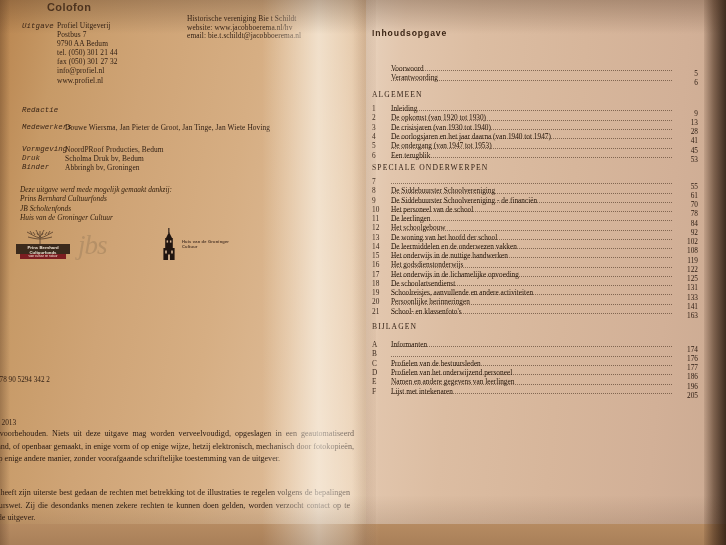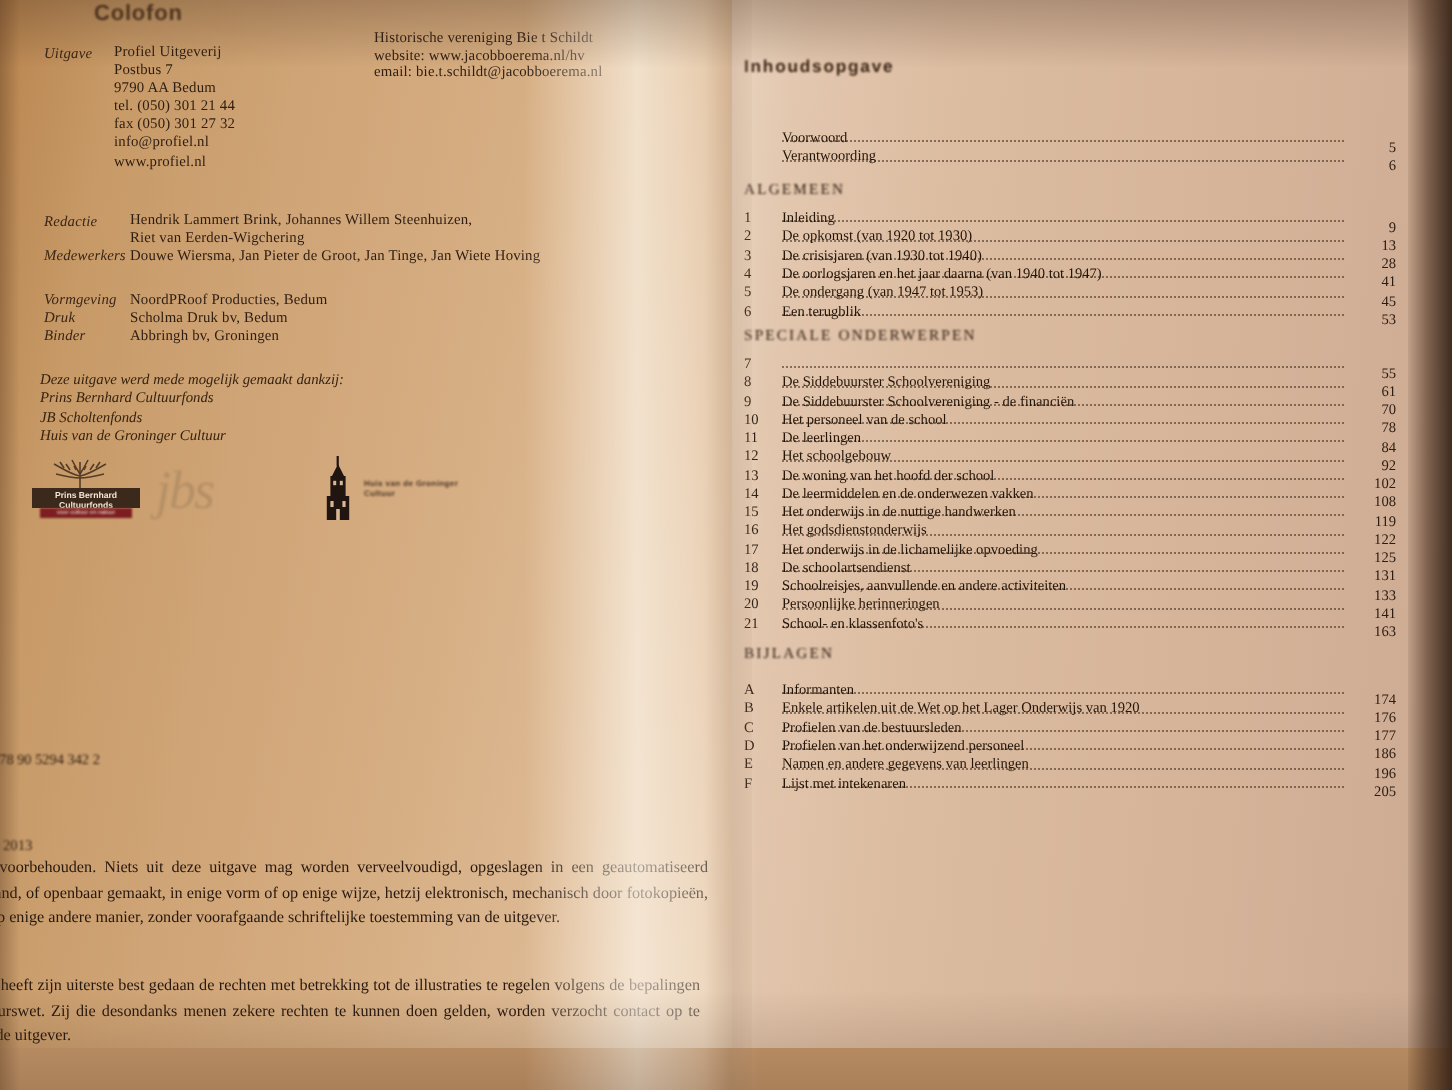--- a/index.html
+++ b/index.html
@@ -34,21 +34,21 @@
      background:linear-gradient(0deg,rgba(70,44,26,.24),rgba(70,44,26,0));pointer-events:none;}
   #left-edge-dark{position:absolute;top:0;left:0;width:10px;height:545px;
      background:linear-gradient(90deg,rgba(80,50,28,.34),rgba(80,50,28,0));pointer-events:none;}
 
   
   #colofon-title{position:absolute;left:47px;top:1px;font-size:11px;font-weight:bold;
      font-family:"Liberation Sans", sans-serif;letter-spacing:.4px;color:#3a2414;
      filter:blur(.5px);opacity:.85;}
 
   .lbl{position:absolute;font-size:7.4px;font-style:italic;color:#3a2516;
-       filter:blur(.35px);letter-spacing:.1px;}
+       filter:blur(.35px);letter-spacing:.1px;font-family:Liberation Mono, monospace;}
   .val{position:absolute;font-size:7.4px;color:#2e1d12;filter:blur(.35px);
        line-height:9.1px;letter-spacing:.1px;white-space:pre-line;}
 
   #pub-label{left:22px;top:22px;}
   #pub-value{left:57px;top:21px;}
   #assoc-value{left:187px;top:15px;line-height:8.6px;}
 
   #redactie-label{left:22px;top:106px;}
   #redactie-value{left:65px;top:105px;}
   #medewerkers-label{left:22px;top:123px;}
@@ -124,22 +124,20 @@
 tel. (050) 301 21 44
 fax (050) 301 27 32
 info@profiel.nl
 www.profiel.nl</div>
 
     <div class="val" id="assoc-value">Historische vereniging Bie t Schildt
 website: www.jacobboerema.nl/hv
 email: bie.t.schildt@jacobboerema.nl</div>
 
     <div class="lbl" id="redactie-label">Redactie</div>
-    <div class="val" id="redactie-value">Hendrik Lammert Brink, Johannes Willem Steenhuizen,
-Riet van Eerden-Wigchering</div>
 
     <div class="lbl" id="medewerkers-label">Medewerkers</div>
     <div class="val" id="medewerkers-value">Douwe Wiersma, Jan Pieter de Groot, Jan Tinge, Jan Wiete Hoving</div>
 
     <div class="lbl" id="vorm-label">Vormgeving</div>
     <div class="val" id="vorm-value">NoordPRoof Producties, Bedum</div>
 
     <div class="lbl" id="druk-label">Druk</div>
     <div class="val" id="druk-value">Scholma Druk bv, Bedum</div>
 
@@ -354,21 +352,20 @@
       <div class="toc-head" style="left: 372px; top: 322px;">BIJLAGEN</div>
       <div class="toc-row" style="top: 340px;">
         <span class="toc-leader"></span>
         <span class="toc-num">A</span>
         <span class="toc-label">Informanten</span>
         <span class="toc-page">174</span>
       </div>
       <div class="toc-row" style="top: 349.3px;">
         <span class="toc-leader"></span>
         <span class="toc-num">B</span>
-        <span class="toc-label">Enkele artikelen uit de Wet op het Lager Onderwijs van 1920</span>
         <span class="toc-page">176</span>
       </div>
       <div class="toc-row" style="top: 358.6px;">
         <span class="toc-leader"></span>
         <span class="toc-num">C</span>
         <span class="toc-label">Profielen van de bestuursleden</span>
         <span class="toc-page">177</span>
       </div>
       <div class="toc-row" style="top: 367.9px;">
         <span class="toc-leader"></span>

